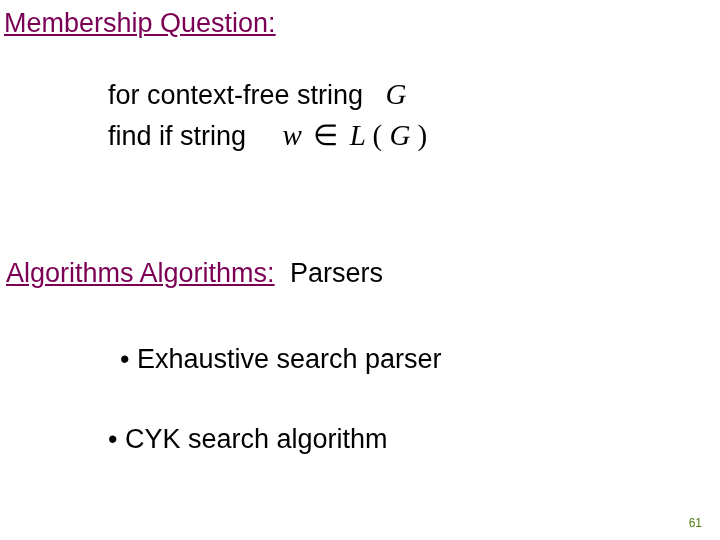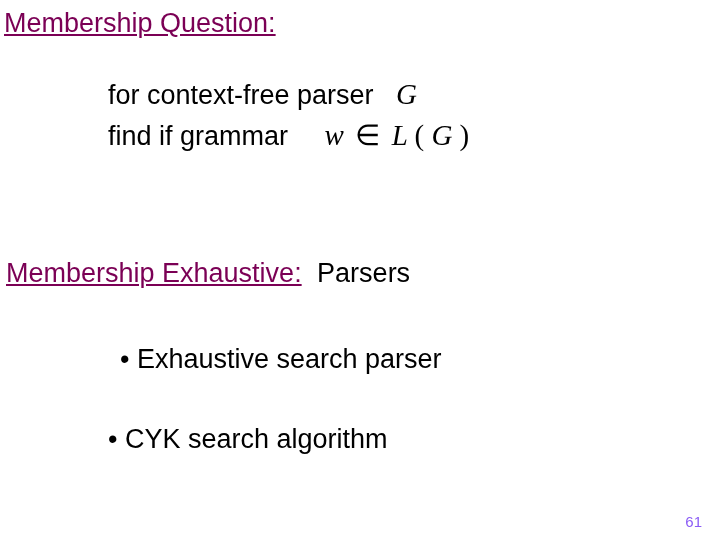--- a/index.html
+++ b/index.html
@@ -39,51 +39,51 @@
   }
   .line {
     position: absolute;
     white-space: nowrap;
   }
   .pagenum {
     position: absolute;
     right: 18px;
     bottom: 10px;
     font-family: Arial, Helvetica, sans-serif;
-    font-size: 15px;
-    color: #8b5cf6;
+    font-size: 12px;
+    color: #4d7c0f;
     text-align: center;
   }
 </style>
 </head>
 <body>
 
 <div class="slide">
 
   <div class="line heading" style="left:4px; top:8px;">Membership Question:</div>
 
   <div class="line" style="left:108px; top:78px;">
-    <span class="body-text">for context-free parser</span>
+    <span class="body-text">for context-free string</span>
     <span class="math" style="margin-left:18px;">G</span>
   </div>
 
   <div class="line" style="left:108px; top:118px;">
-    <span class="body-text">find if grammar</span>
+    <span class="body-text">find if string</span>
     <span class="math" style="margin-left:32px;">
       <span>w</span>
       <span class="paren" style="margin:0 4px;">∈</span>
       <span>L</span>
       <span class="paren">(</span>
       <span>G</span>
       <span class="paren">)</span>
     </span>
   </div>
 
   <div class="line" style="left:6px; top:258px;">
-    <span class="heading">Membership Exhaustive:</span>
+    <span class="heading">Algorithms Algorithms:</span>
     <span class="body-text" style="margin-left:11px;">Parsers</span>
   </div>
 
   <div class="line body-text" style="left:108px; top:344px;margin-left:12px;">• Exhaustive search parser</div>
 
   <div class="line body-text" style="left:108px; top:424px;">• CYK  search algorithm</div>
 
   <div class="pagenum">61</div>
 
 </div>

